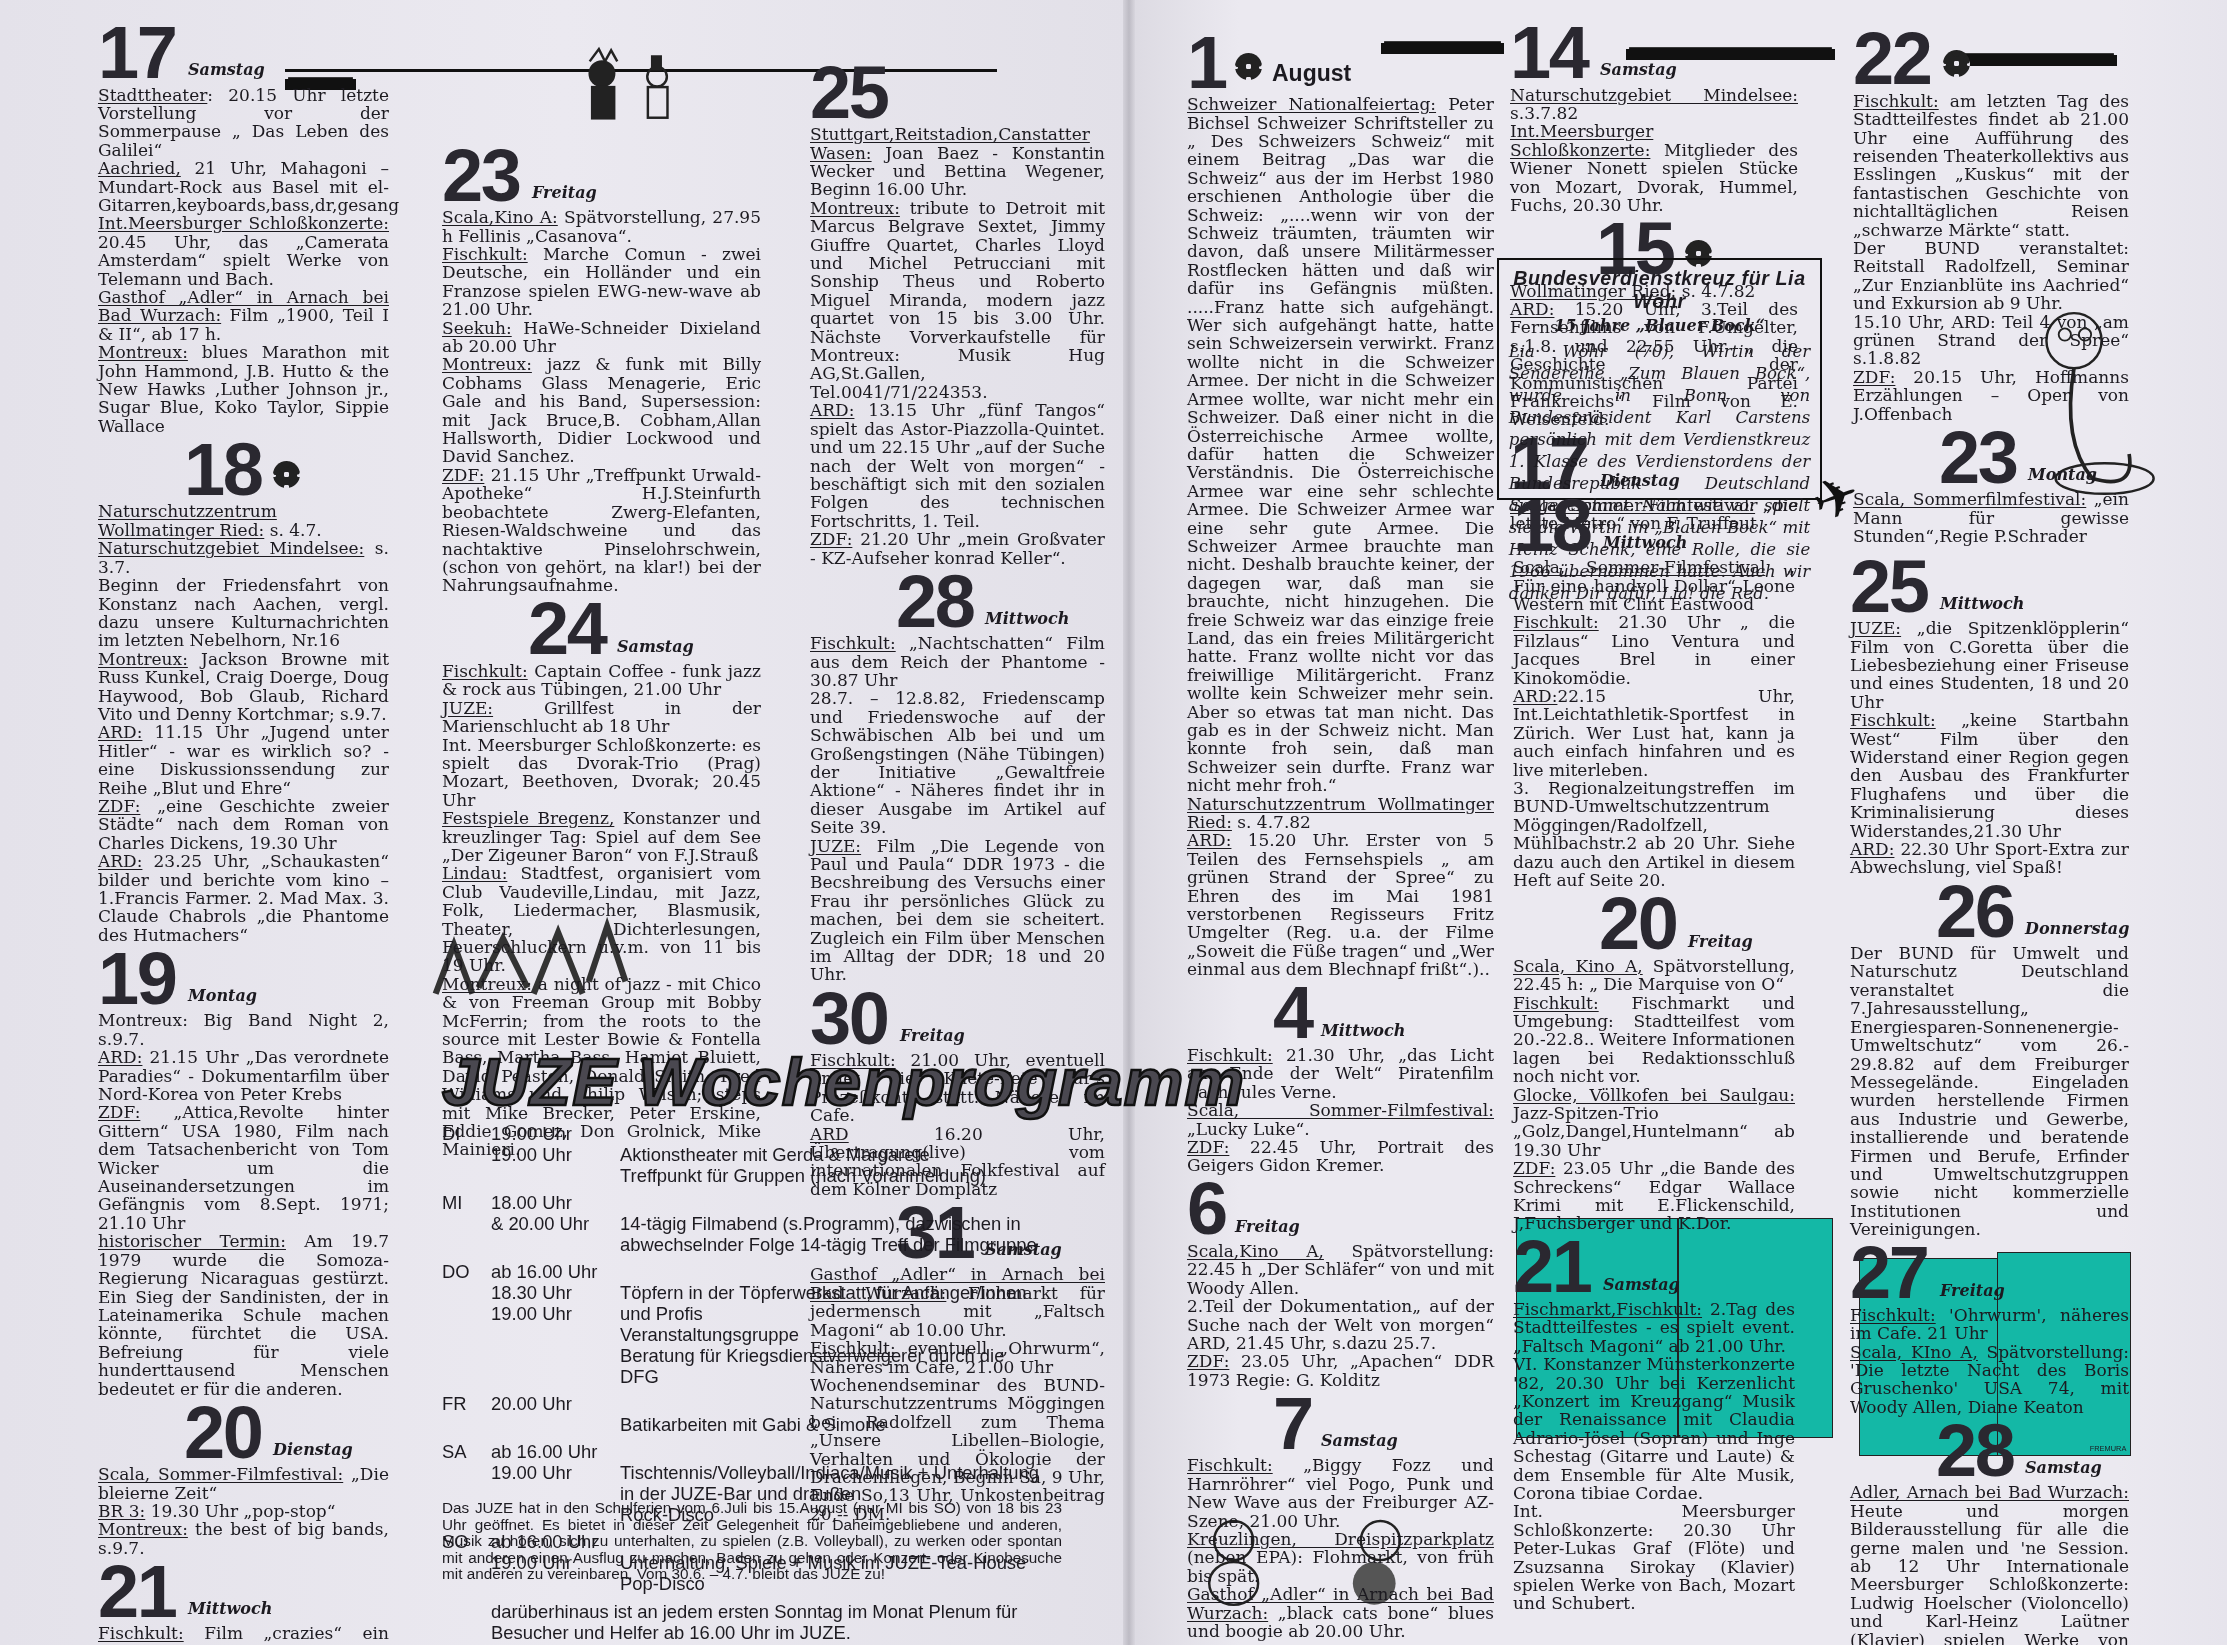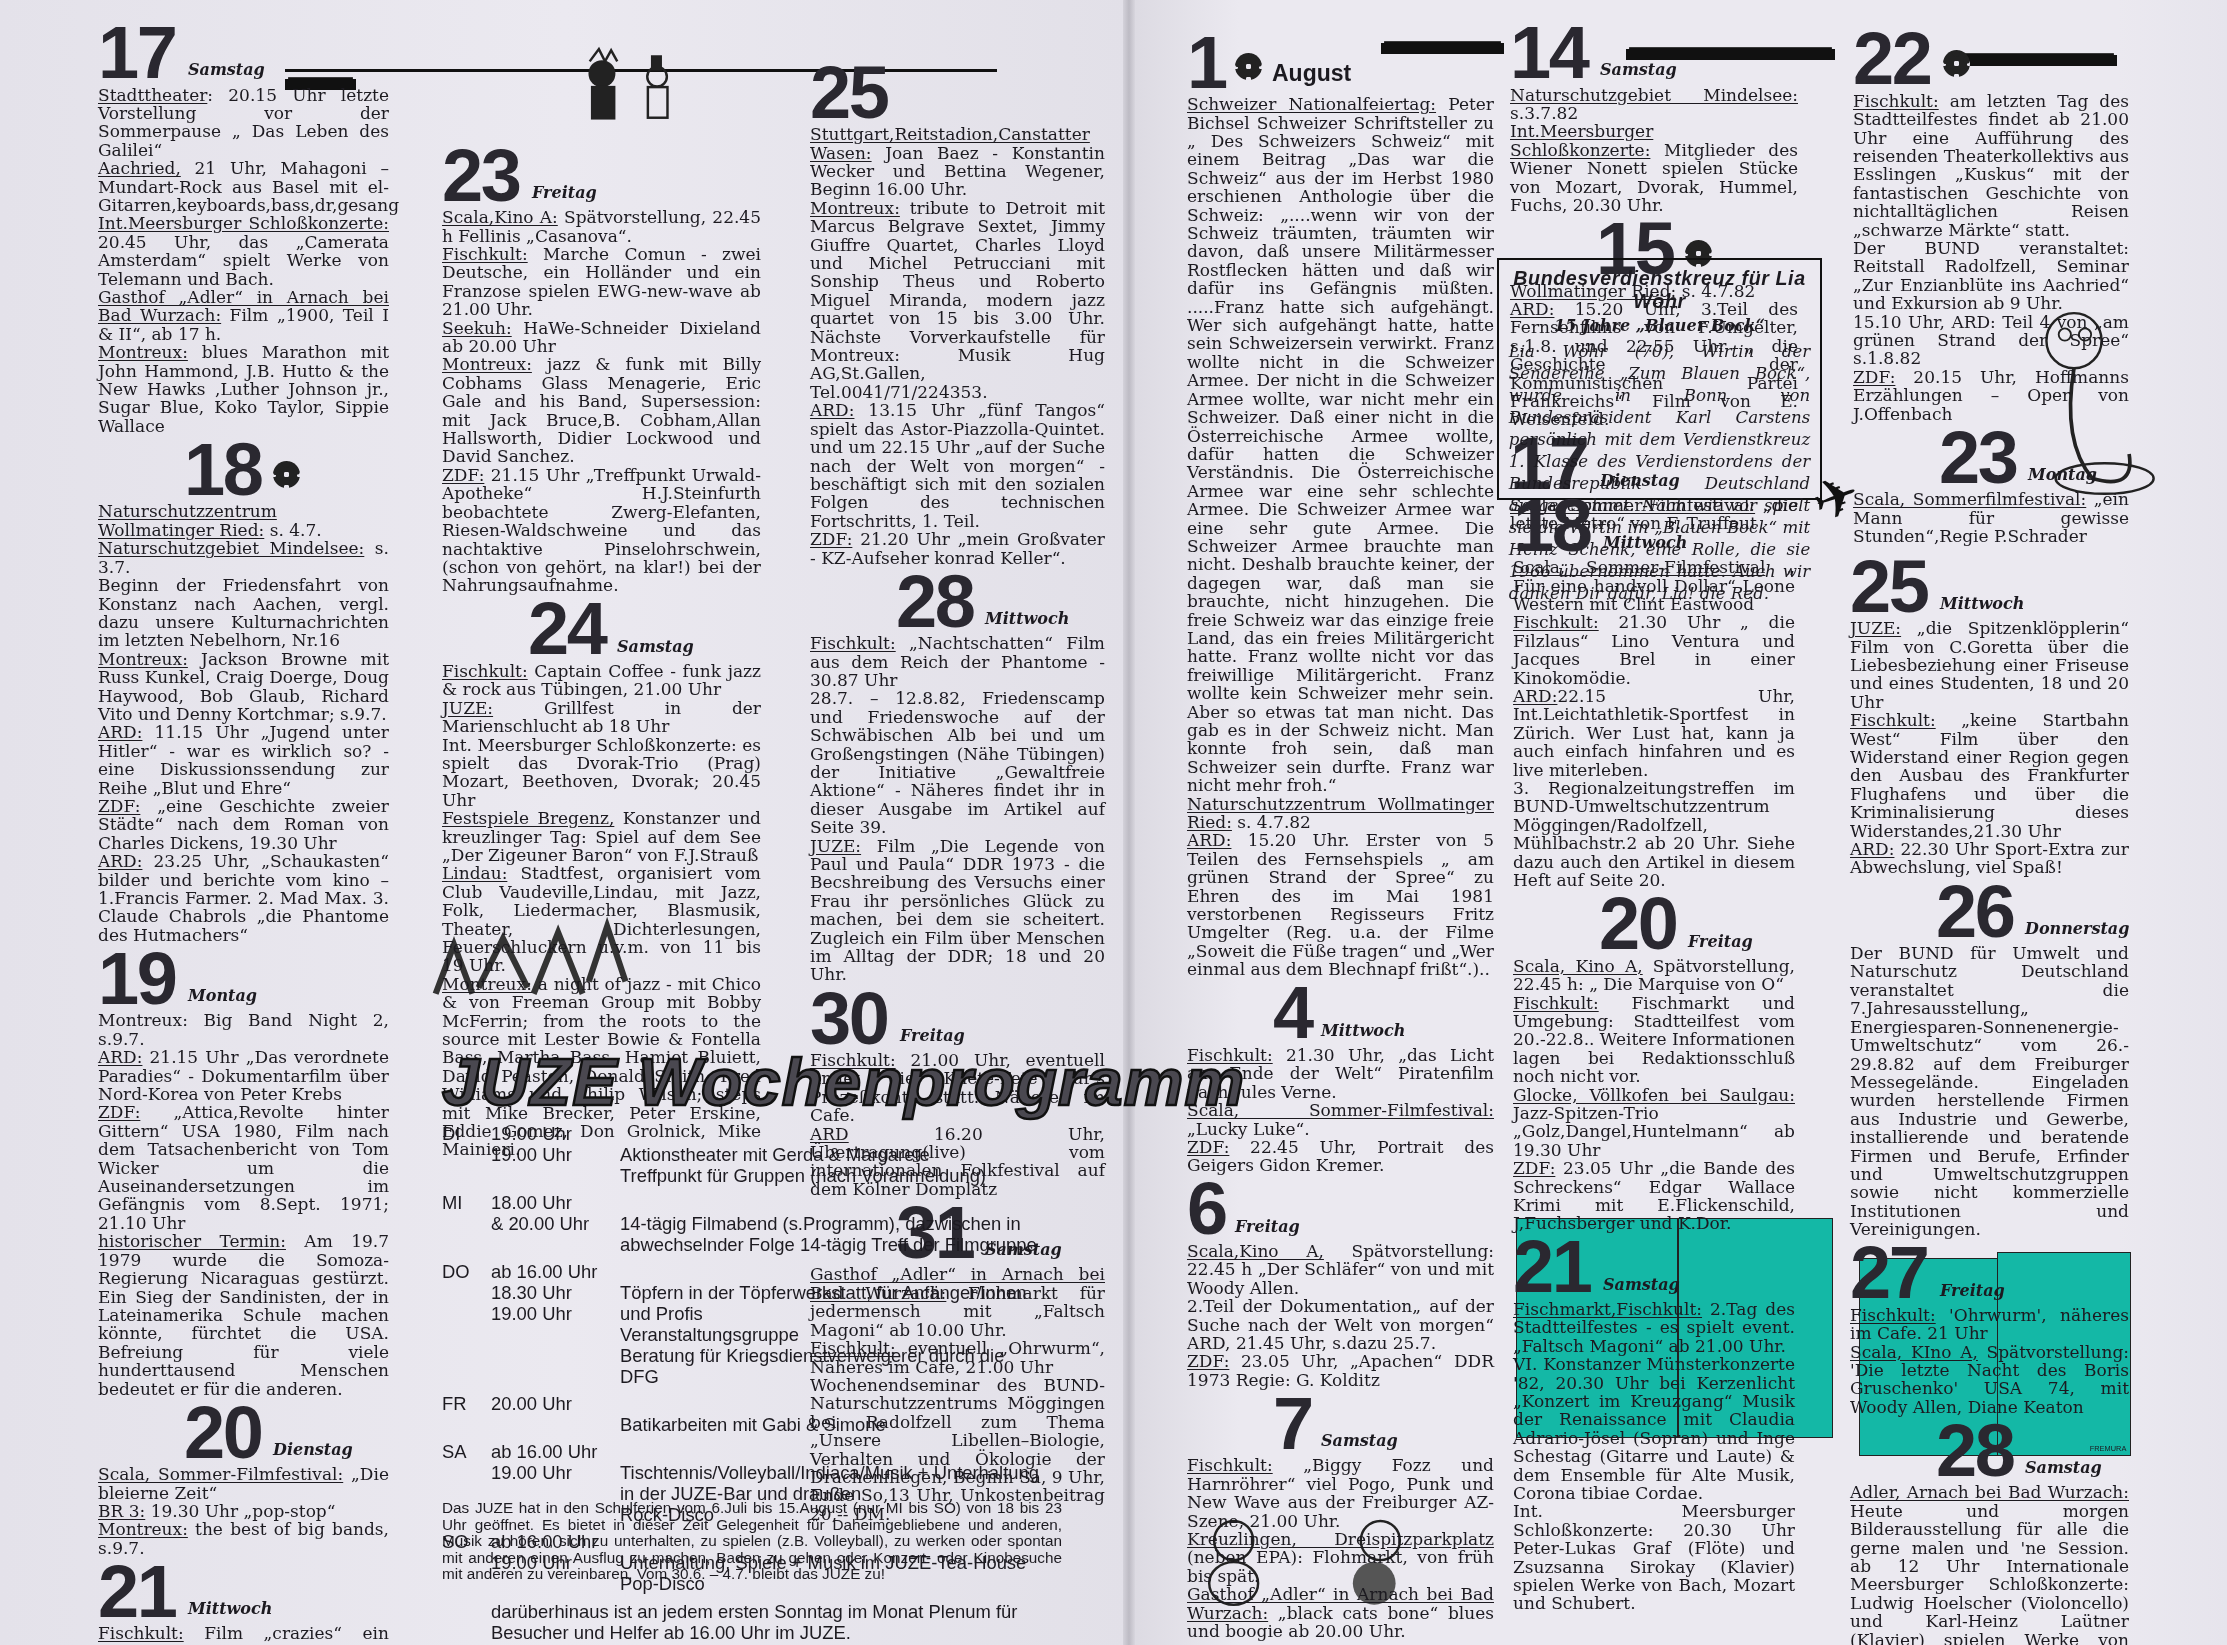--- a/index.html
+++ b/index.html
@@ -148,21 +148,21 @@
         <span class="daynum" style="left: 0px;">21</span>
         <span class="weekday" style="left: 90px;">Mittwoch</span>
       </div>
       <p class="entry"><span class="v">Fischkult:</span><span> Film „crazies“ ein explosiver Umweltschocker von G.A.Romeros, geschrieben und gedreht lange vor Seveso und Harrisburg, USA 1973, 21.30 Uhr.</span></p>
     </div>
   <div class="col" id="lp-col2" style="left:442px;top:141px;width:319px;">
       <div class="dayhead">
         <span class="daynum" style="left: 0px;">23</span>
         <span class="weekday" style="left: 90px;">Freitag</span>
       </div>
-      <p class="entry"><span class="v">Scala,Kino A:</span><span> Spätvorstellung, 22.45 h Fellinis „Casanova“.</span></p>
+      <p class="entry"><span class="v">Scala,Kino A:</span><span> Spätvorstellung, 27.95 h Fellinis „Casanova“.</span></p>
       <p class="entry"><span class="v">Fischkult:</span><span> Marche Comun - zwei Deutsche, ein Holländer und ein Franzose spielen EWG-new-wave ab 21.00 Uhr.</span></p>
       <p class="entry"><span class="v">Seekuh:</span><span> HaWe-Schneider Dixieland ab 20.00 Uhr</span></p>
       <p class="entry"><span class="v">Montreux:</span><span> jazz &amp; funk mit Billy Cobhams Glass Menagerie, Eric Gale and his Band, Supersession: mit Jack Bruce,B. Cobham,Allan Hallsworth, Didier Lockwood und David Sanchez.</span></p>
       <p class="entry"><span class="v">ZDF:</span><span> 21.15 Uhr „Treffpunkt Urwald-Apotheke“ H.J.Steinfurth beobachtete Zwerg-Elefanten, Riesen-Waldschweine und das nachtaktive Pinselohrschwein, (schon von gehört, na klar!) bei der Nahrungsaufnahme.</span></p>
       <div class="dayhead">
         <span class="daynum" style="left: 86px;">24</span>
         <span class="weekday" style="left: 175px;">Samstag</span>
       </div>
       <p class="entry"><span class="v">Fischkult:</span><span> Captain Coffee - funk jazz &amp; rock aus Tübingen, 21.00 Uhr</span></p>
       <p class="entry"><span class="v">JUZE:</span><span> Grillfest in der Marienschlucht ab 18 Uhr</span></p>

